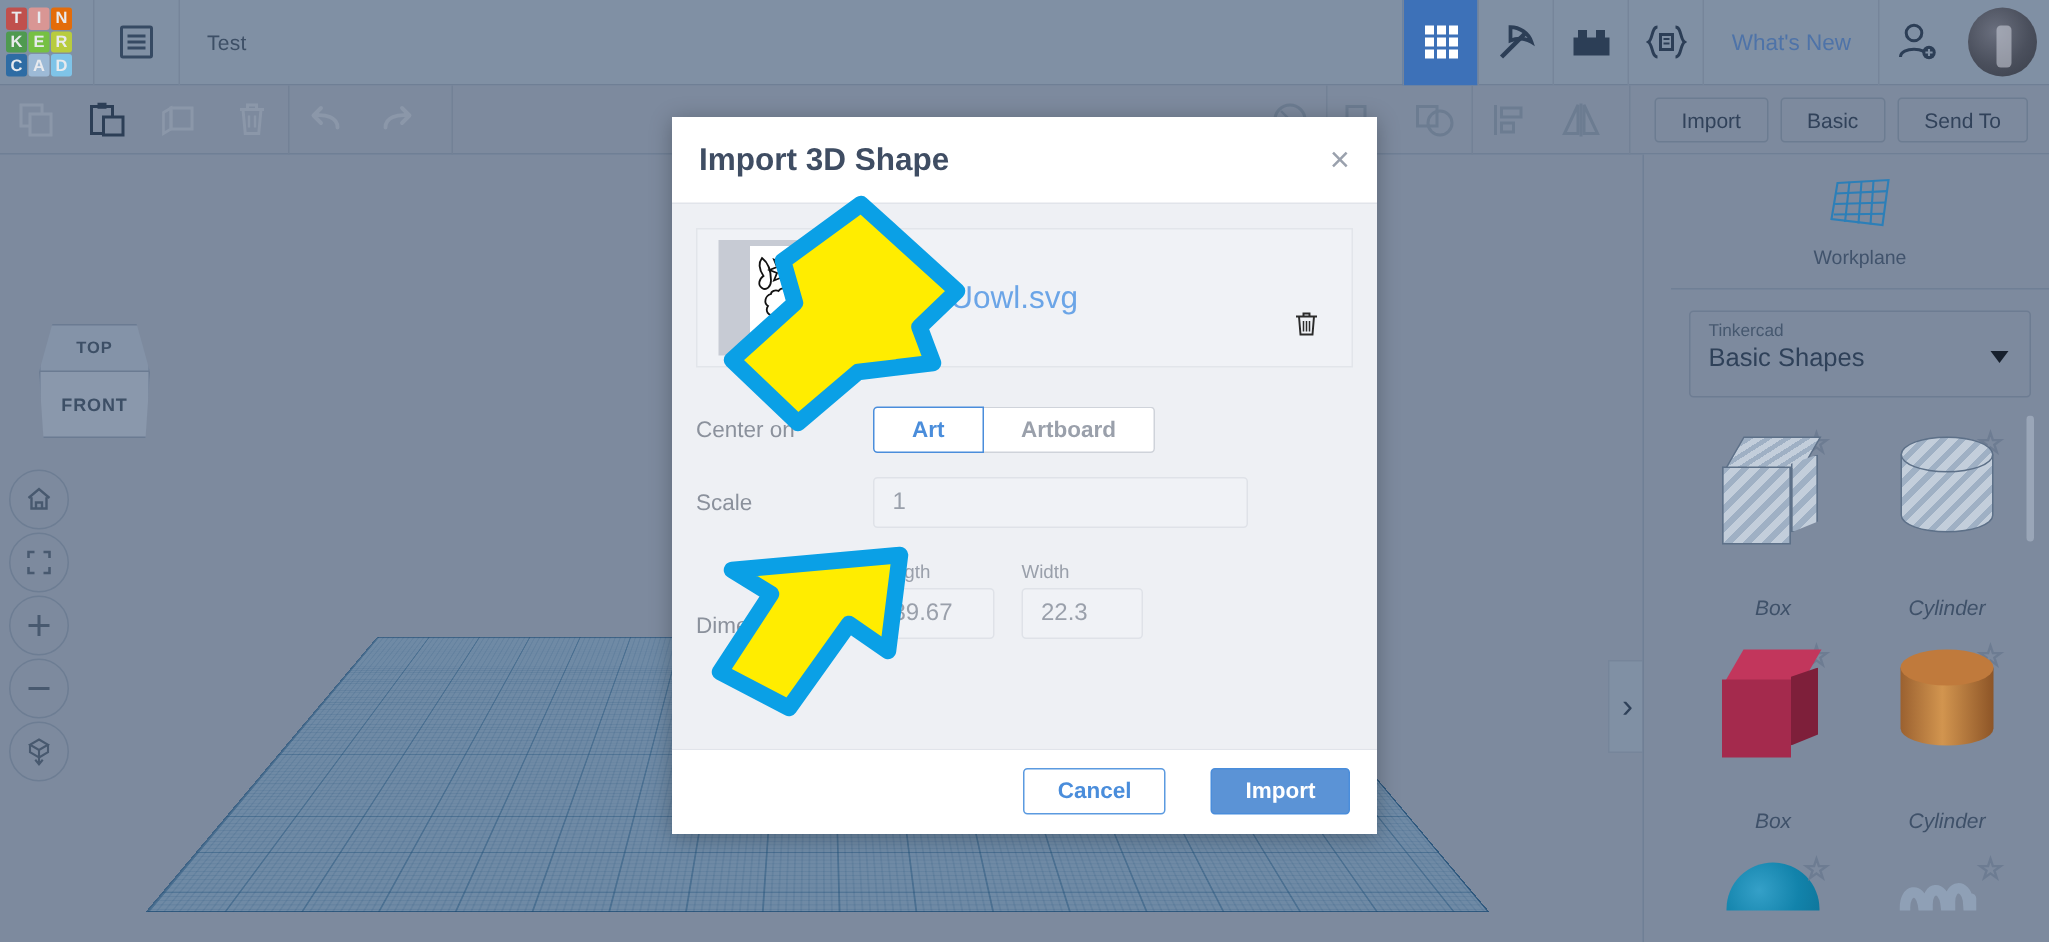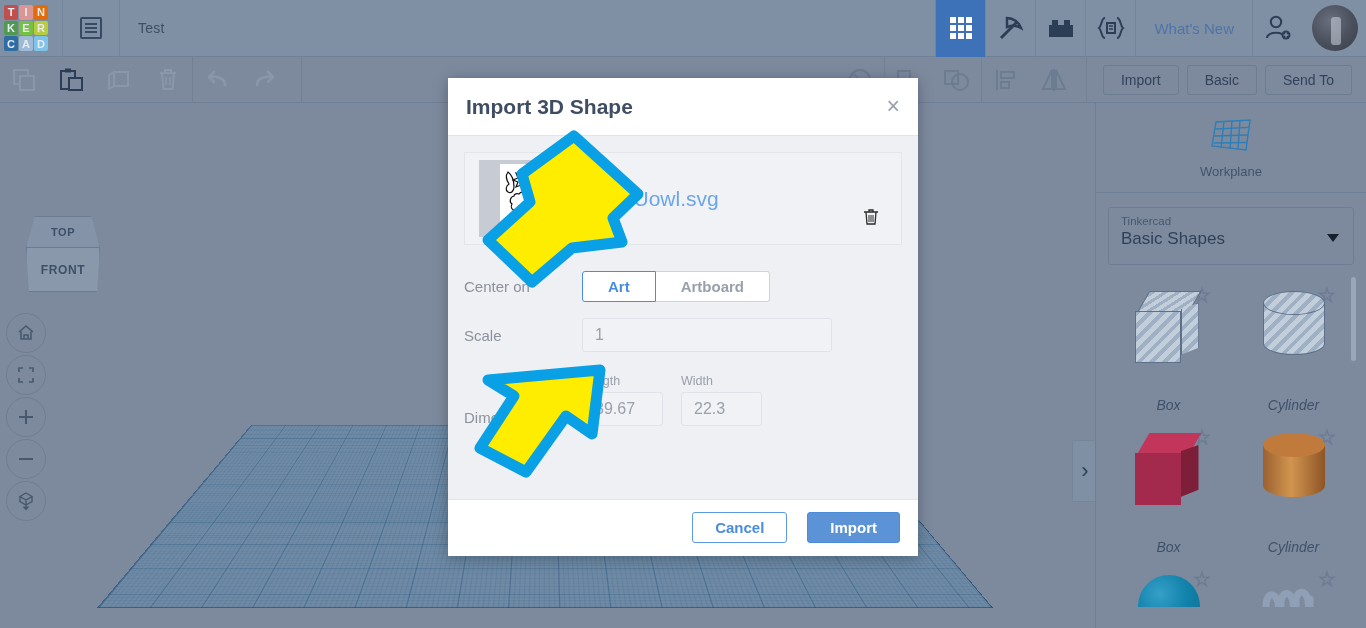--- a/index.html
+++ b/index.html
@@ -121,21 +121,21 @@
   .panel-chevron {
     position: absolute; left: 1072px; top: 337px; width: 26px; height: 62px;
     background: #8090a4; border: 1px solid #76859a;
     display: flex; align-items: center; justify-content: center;
     font-size: 22px; color: #2f4159;
   }
 
   
   .rightpanel {
     position: absolute; top: 103px; right: 0; width: 271px; height: 525px;
-    background: #7d8a9e; border-left: 1px solid #6f7f95;
+    background: #7d8a9e; border-left: 1px solid #6f7f95; padding-left: 18px;
   }
   .rp-tools { display: flex; height: 90px; border-bottom: 1px solid #6f7f95; }
   .rp-tool { flex: 1; display: flex; flex-direction: column; align-items: center; justify-content: center; gap: 8px; }
   .rp-tool-label { font-size: 13px; color: #41536c; }
   .rp-dropdown {
     margin: 14px 12px 0 12px; height: 58px; border: 1px solid #6d7c92; border-radius: 3px;
     padding: 7px 12px; position: relative;
   }
   .rp-dd-sub { font-size: 11.5px; color: #46586f; }
   .rp-dd-main { font-size: 17px; color: #2f4159; margin-top: 2px; }
@@ -211,21 +211,21 @@
     height: 34px; border: 1px solid #dfe2e8; background: #f0f2f6; border-radius: 3px;
     display: flex; align-items: center; padding: 0 12px; font-size: 16px; color: #9aa0ab;
   }
   .scale-input { width: 250px; }
   .dim-wrap { display: flex; gap: 18px; }
   .dim-field { }
   .dim-label { font-size: 12.5px; color: #9aa0ab; margin-bottom: 4px; }
   .dim-input { width: 81px; }
   .modal-foot {
     height: 56px; background: #fff; border-top: 1px solid #e1e4ea;
-    display: flex; align-items: center; justify-content: flex-end; padding: 0 18px; gap: 20px;
+    display: flex; align-items: center; justify-content: flex-end; padding: 0 18px; gap: 30px;
   }
   .btn-cancel {
     height: 31px; padding: 0 22px; border: 1px solid #5b9ae0; border-radius: 3px;
     background: #fff; color: #4a8ddb; font-size: 15px; font-weight: bold;
     display: flex; align-items: center;
   }
   .btn-import {
     height: 31px; padding: 0 22px; border: 1px solid #4a8ddb; border-radius: 3px;
     background: #5b93d6; color: #fff; font-size: 15px; font-weight: bold;
     display: flex; align-items: center;

